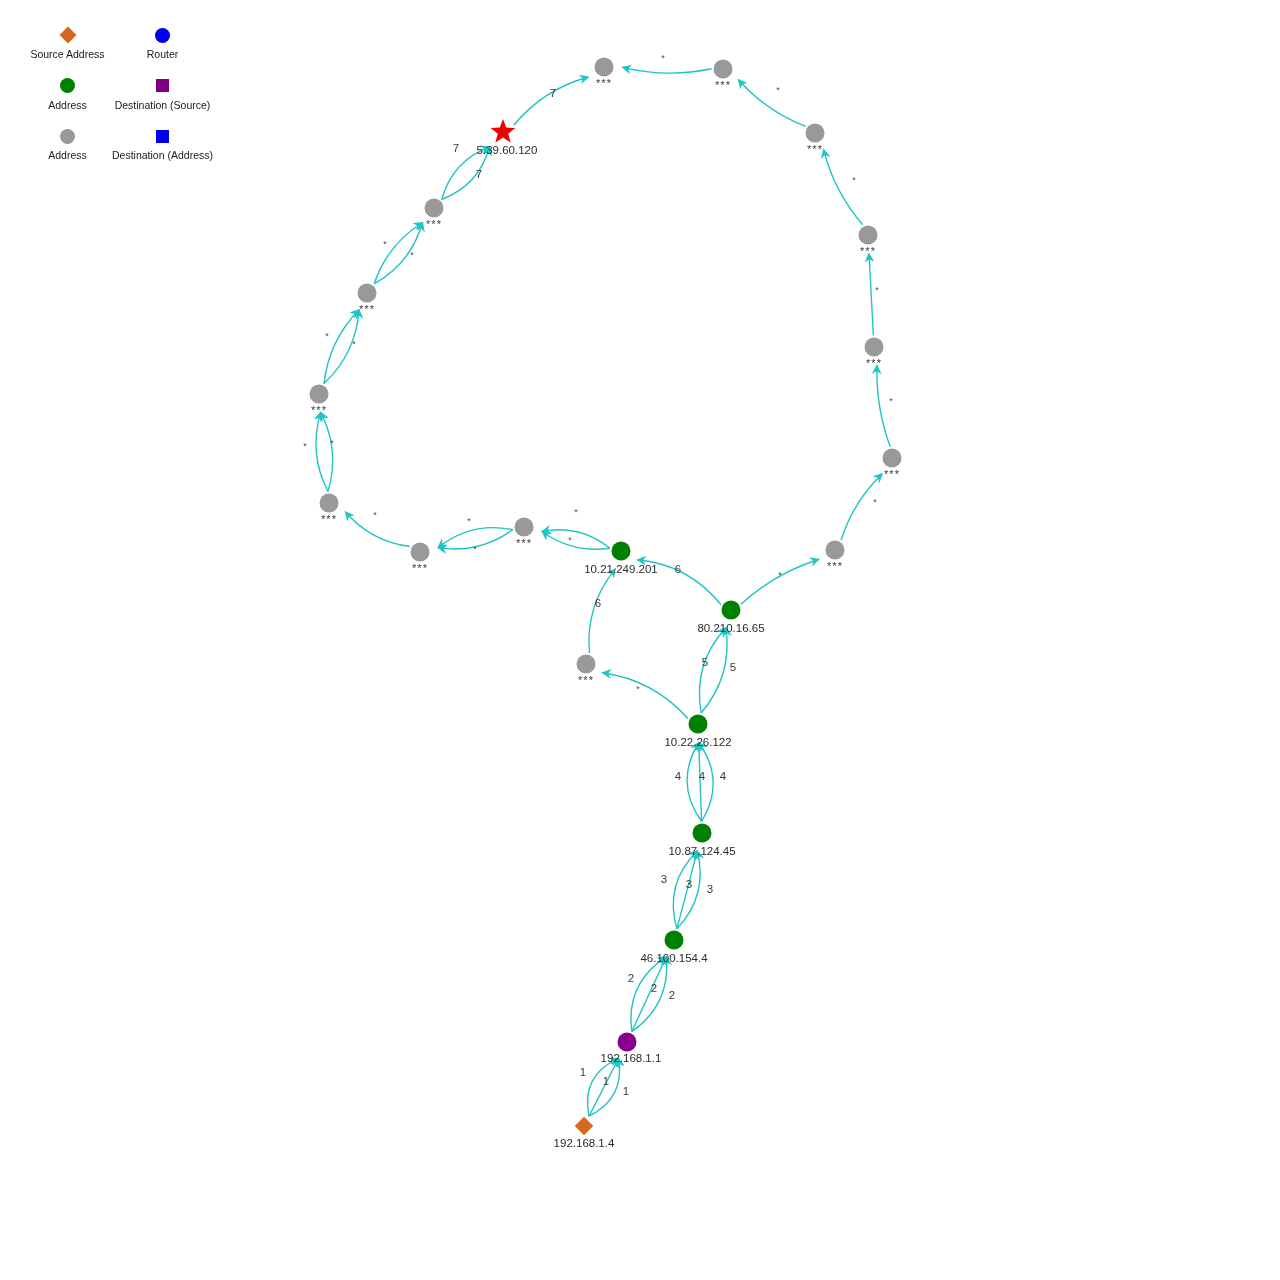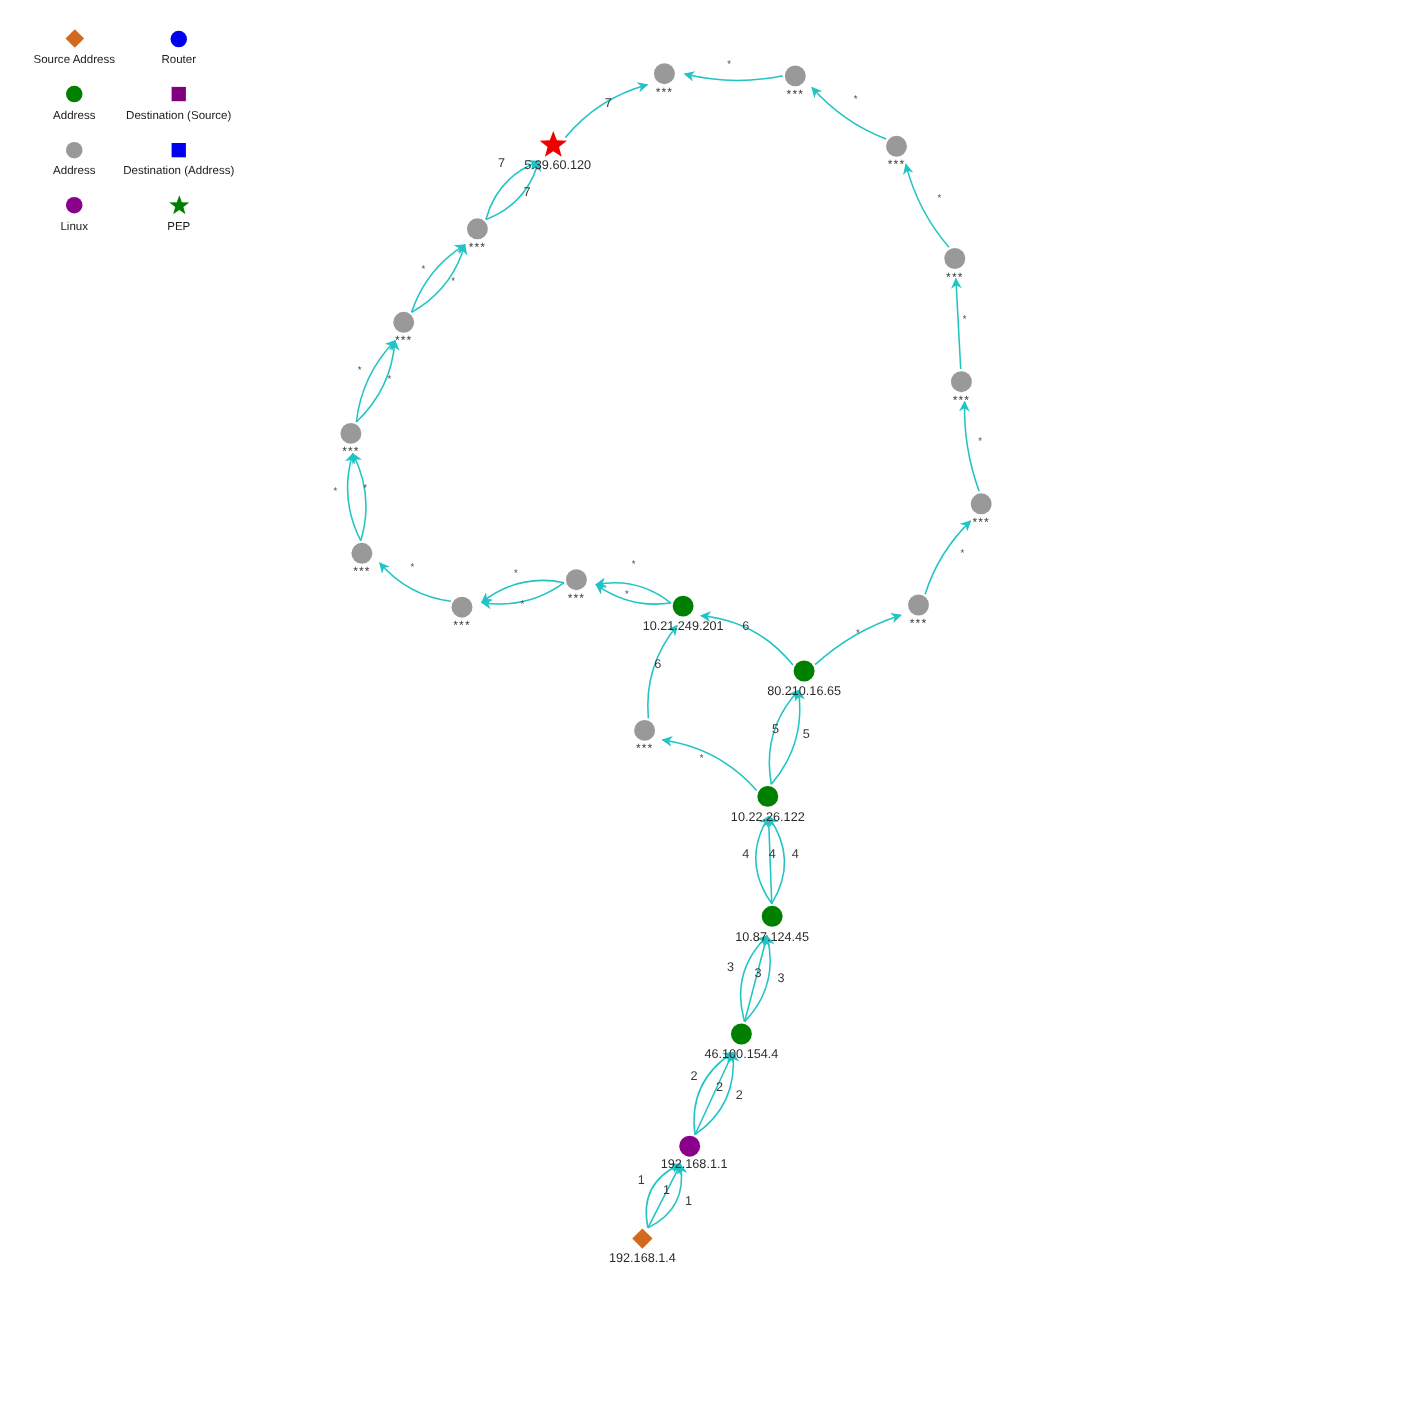--- a/index.html
+++ b/index.html
@@ -149,36 +149,20 @@
           <div class="legend-swatch">
             <div class="shape-circle" style="background: rgb(153, 153, 153);"></div>
           </div>
           <div class="legend-label">Address</div>
         </div>
         <div class="legend-cell">
           <div class="legend-swatch">
             <div class="shape-square" style="background: rgb(0, 0, 238);"></div>
           </div>
           <div class="legend-label">Destination (Address)</div>
-        </div>
-      </div>
-      <div class="legend-row">
-        <div class="legend-cell">
-          <div class="legend-swatch">
-            <div class="shape-circle" style="background: rgb(139, 0, 139);"></div>
-          </div>
-          <div class="legend-label">Linux</div>
-        </div>
-        <div class="legend-cell">
-          <div class="legend-swatch">
-            <svg width="22" height="22" viewBox="0 0 22 22" class="shape-star">
-              <path d="M11.00,0.50L13.53,7.52L20.99,7.76L15.09,12.33L17.17,19.49L11.00,15.30L4.83,19.49L6.91,12.33L1.01,7.76L8.47,7.52Z" fill="#008000"></path>
-            </svg>
-          </div>
-          <div class="legend-label">PEP</div>
         </div>
       </div>
     </div>
 
 <svg id="graph" viewBox="0 0 1280 1280">
   <defs>
     <marker id="arrow" viewBox="0 0 10 10" refX="9" refY="5" markerWidth="7" markerHeight="7" orient="auto-start-reverse">
       <path d="M 0 0 L 10 5 L 0 10 L 3 5 z" fill="#20c4c4"></path>
     </marker>
   </defs>

